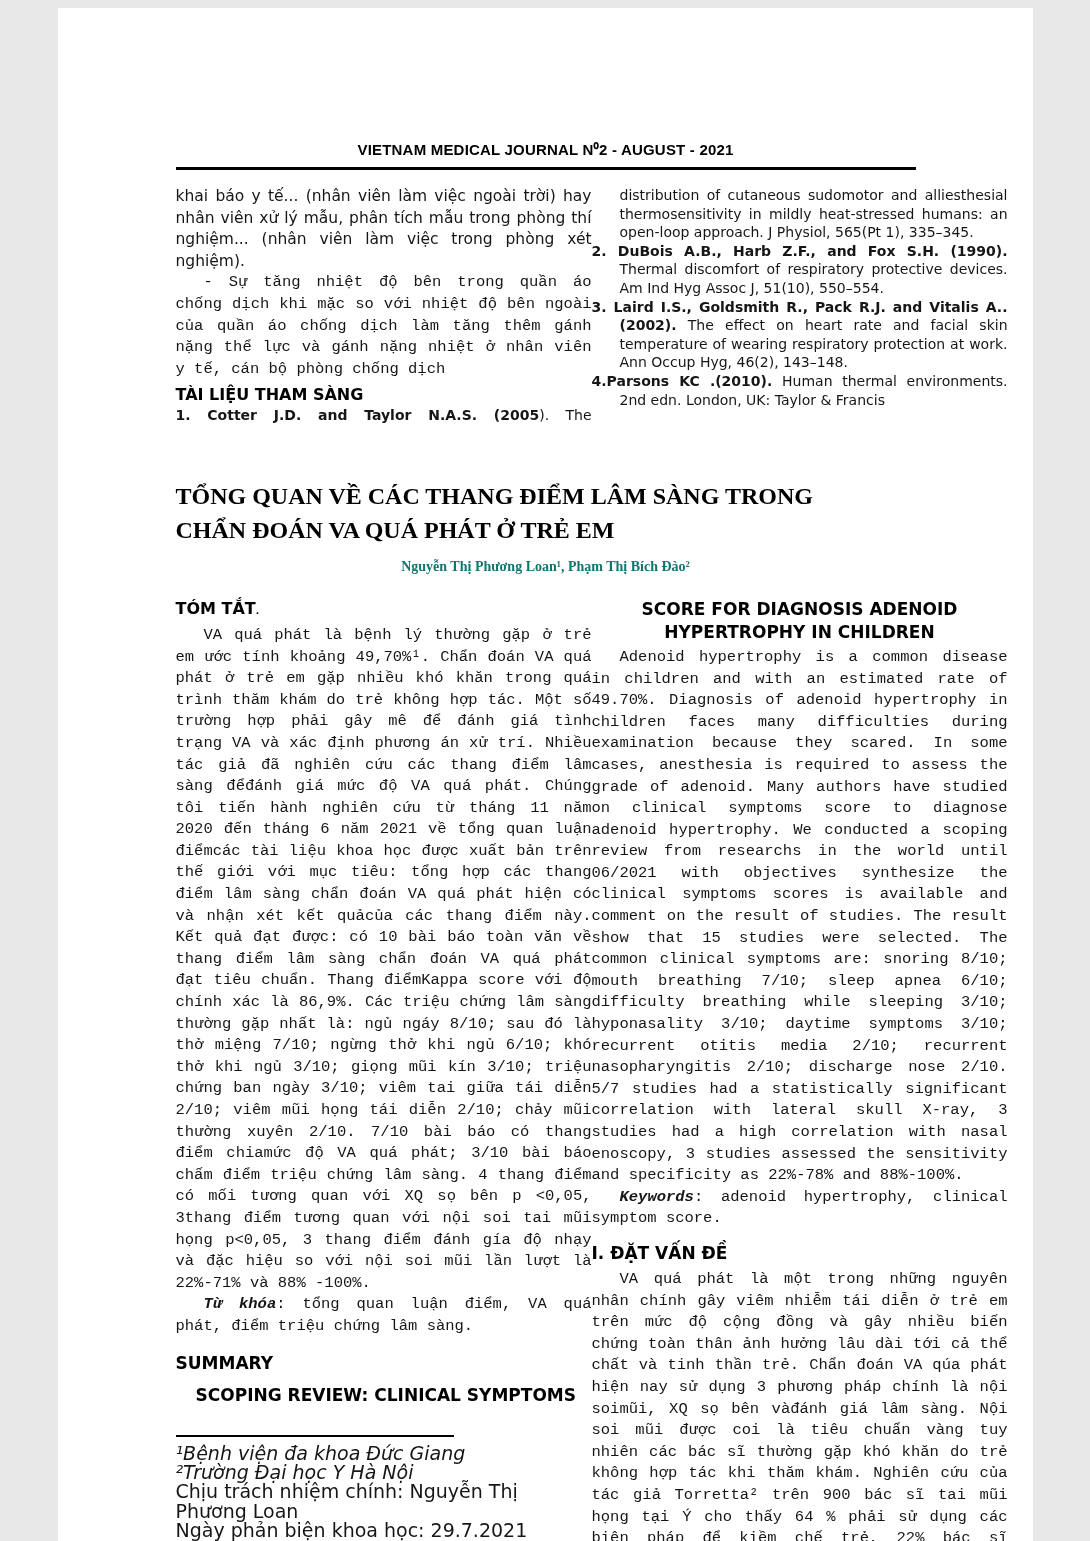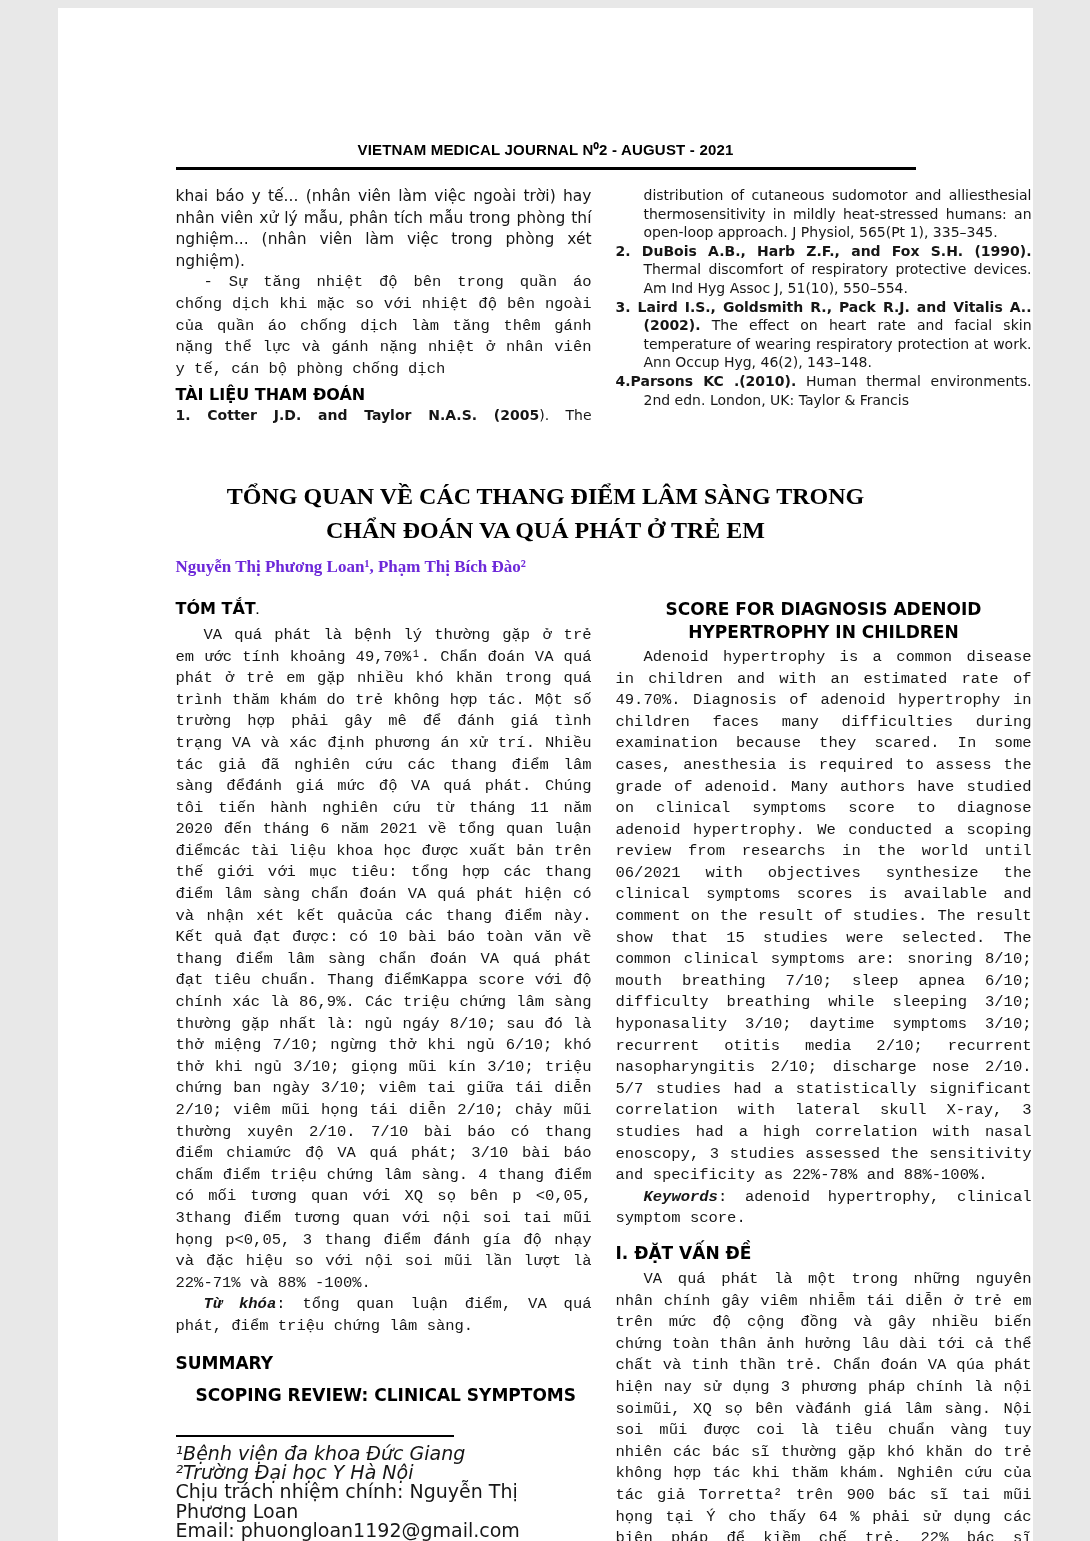--- a/index.html
+++ b/index.html
@@ -20,50 +20,49 @@
     font-family:"Liberation Sans", sans-serif;
     font-weight:bold;
     font-size:15px; line-height:19px;
     letter-spacing:0.2px;
     padding-bottom:8px;
     border-bottom:3px solid #000;
     margin-bottom:16px;
     color:#000;
   }
   
-  .cols { display:flex; gap:24px; }
+  .cols { display:flex; }
   .col  { flex:0 0 416px; width:416px; box-sizing:border-box; }
   
   .body-text { font-size:15.5px; line-height:21.6px; text-align:justify; }
   .indent    { text-indent:28px;font-family:Liberation Mono, monospace; }
   .h-sans    { font-weight:bold; font-size:16px; line-height:22px; color:#000; }
   .h-big     { font-weight:bold; font-size:17px; line-height:23px; color:#000; }
   .just-last { text-align-last:justify; }
   .h-dot     { font-size:9px; font-weight:bold; }
   
   .ref-text  { font-size:14px; line-height:18.6px; text-align:justify; }
   .ref-item  { padding-left:28px; text-indent:-28px; }
   .ref-cont  { margin-left:28px; }
   .ref-heading { margin-top:4px; }
   
   .article-title {
     margin-top:54px;
-    text-align:center;
     font-family:"Liberation Serif", serif;
     font-weight:bold;
     font-size:24px; line-height:34px;
     color:#000;
   }
   .article-authors {
     margin-top:9px;
-    text-align:left;
+    text-align:center;
     font-family:"Liberation Serif", serif;
     font-weight:bold;
-    font-size:17px; line-height:22px;
-    color:#6d28d9;
+    font-size:14px; line-height:22px;
+    color:#0f766e;
   }
   .section-main { margin-top:20px; }
   
   .kw-label { font-weight:bold; font-style:italic; }
   .h-tomtat { margin-bottom:3px; }
   .h-summary { margin-top:14px; }
   .h-scoping { margin-top:9px; padding-left:20px; }
   .h-score   { text-align:center; margin-bottom:3px; }
   .h-intro   { margin:12px 0 4px 0; }
   
@@ -78,21 +77,21 @@
 <body>
 
 <div class="sheet">
 
   <div class="journal-header">VIETNAM MEDICAL JOURNAL N⁰2 - AUGUST - 2021</div>
 
   <div class="cols">
     <div class="col">
       <div class="body-text">khai báo y tế... (nhân viên làm việc ngoài trời) hay nhân viên xử lý mẫu, phân tích mẫu trong phòng thí nghiệm... (nhân viên làm việc trong phòng xét nghiệm).</div>
       <div class="body-text indent">- Sự tăng nhiệt độ bên trong quần áo chống dịch khi mặc so với nhiệt độ bên ngoài của quần áo chống dịch làm tăng thêm gánh nặng thể lực và gánh nặng nhiệt ở nhân viên y tế, cán bộ phòng chống dịch</div>
-      <div class="h-sans ref-heading">TÀI LIỆU THAM ĐOÁN</div>
+      <div class="h-sans ref-heading">TÀI LIỆU THAM SÀNG</div>
       <div class="ref-text just-last"><b class="lead">1. Cotter J.D. and Taylor N.A.S. (2005</b><span>). The</span></div>
     </div>
     <div class="col">
       <div class="ref-text ref-cont">distribution of cutaneous sudomotor and alliesthesial thermosensitivity in mildly heat-stressed humans: an open-loop approach. J Physiol, 565(Pt 1), 335–345.</div>
       <div class="ref-text ref-item"><b class="lead">2. DuBois A.B., Harb Z.F., and Fox S.H. (1990).</b><span> Thermal discomfort of respiratory protective devices. Am Ind Hyg Assoc J, 51(10), 550–554.</span></div>
       <div class="ref-text ref-item"><b class="lead">3. Laird I.S., Goldsmith R., Pack R.J. and Vitalis A.. (2002).</b><span> The effect on heart rate and facial skin temperature of wearing respiratory protection at work. Ann Occup Hyg, 46(2), 143–148.</span></div>
       <div class="ref-text ref-item"><b class="lead">4.Parsons KC .(2010).</b><span> Human thermal environments. 2nd edn. London, UK: Taylor &amp; Francis</span></div>
     </div>
   </div>
 
@@ -109,21 +108,20 @@
       <div class="body-text indent">VA quá phát là bệnh lý thường gặp ở trẻ em ước tính khoảng 49,70%¹. Chẩn đoán VA quá phát ở trẻ em gặp nhiều khó khăn trong quá trình thăm khám do trẻ không hợp tác. Một số trường hợp phải gây mê để đánh giá tình trạng VA và xác định phương án xử trí. Nhiều tác giả đã nghiên cứu các thang điểm lâm sàng đểđánh giá mức độ VA quá phát. Chúng tôi tiến hành nghiên cứu từ tháng 11 năm 2020 đến tháng 6 năm 2021 về tổng quan luận điểmcác tài liệu khoa học được xuất bản trên thế giới với mục tiêu: tổng hợp các thang điểm lâm sàng chẩn đoán VA quá phát hiện có và nhận xét kết quảcủa các thang điểm này. Kết quả đạt được: có 10 bài báo toàn văn về thang điểm lâm sàng chẩn đoán VA quá phát đạt tiêu chuẩn. Thang điểmKappa score với độ chính xác là 86,9%. Các triệu chứng lâm sàng thường gặp nhất là: ngủ ngáy 8/10; sau đó là thở miệng 7/10; ngừng thở khi ngủ 6/10; khó thở khi ngủ 3/10; giọng mũi kín 3/10; triệu chứng ban ngày 3/10; viêm tai giữa tái diễn 2/10; viêm mũi họng tái diễn 2/10; chảy mũi thường xuyên 2/10. 7/10 bài báo có thang điểm chiamức độ VA quá phát; 3/10 bài báo chấm điểm triệu chứng lâm sàng. 4 thang điểm có mối tương quan với XQ sọ bên p &lt;0,05, 3thang điểm tương quan với nội soi tai mũi họng p&lt;0,05, 3 thang điểm đánh gía độ nhạy và đặc hiệu so với nội soi mũi lần lượt là 22%-71% và 88% -100%.</div>
       <div class="body-text indent"><span class="kw-label">Từ khóa</span><span>: tổng quan luận điểm, VA quá phát, điểm triệu chứng lâm sàng.</span></div>
       <div class="h-big h-summary">SUMMARY</div>
       <div class="h-big h-scoping">SCOPING REVIEW: CLINICAL SYMPTOMS</div>
 
       <div class="footnote">
         <div class="fn-rule"></div>
         <div class="fn-line fn-italic">¹Bệnh viện đa khoa Đức Giang</div>
         <div class="fn-line fn-italic">²Trường Đại học Y Hà Nội</div>
         <div class="fn-line">Chịu trách nhiệm chính: Nguyễn Thị Phương Loan</div>
-        <div class="fn-line">Email: phuongloan1192@gmail.com</div>
         <div class="fn-line">Ngày phản biện khoa học: 29.7.2021</div>
         <div class="fn-line">Ngày duyệt bài: 9.8.2021</div>
       </div>
 
       <div class="page-number">138</div>
     </div>
 
     <div class="col">
       <div class="h-big h-score">SCORE FOR DIAGNOSIS ADENOID HYPERTROPHY IN CHILDREN</div>
       <div class="body-text indent">Adenoid hypertrophy is a common disease in children and with an estimated rate of 49.70%. Diagnosis of adenoid hypertrophy in children faces many difficulties during examination because they scared. In some cases, anesthesia is required to assess the grade of adenoid. Many authors have studied on clinical symptoms score to diagnose adenoid hypertrophy. We conducted a scoping review from researchs in the world until 06/2021 with objectives synthesize the clinical symptoms scores is available and comment on the result of studies. The result show that 15 studies were selected. The common clinical symptoms are: snoring 8/10; mouth breathing 7/10; sleep apnea 6/10; difficulty breathing while sleeping 3/10; hyponasality 3/10; daytime symptoms 3/10; recurrent otitis media 2/10; recurrent nasopharyngitis 2/10; discharge nose 2/10. 5/7 studies had a statistically significant correlation with lateral skull X-ray, 3 studies had a high correlation with nasal enoscopy, 3 studies assessed the sensitivity and specificity as 22%-78% and 88%-100%.</div>

